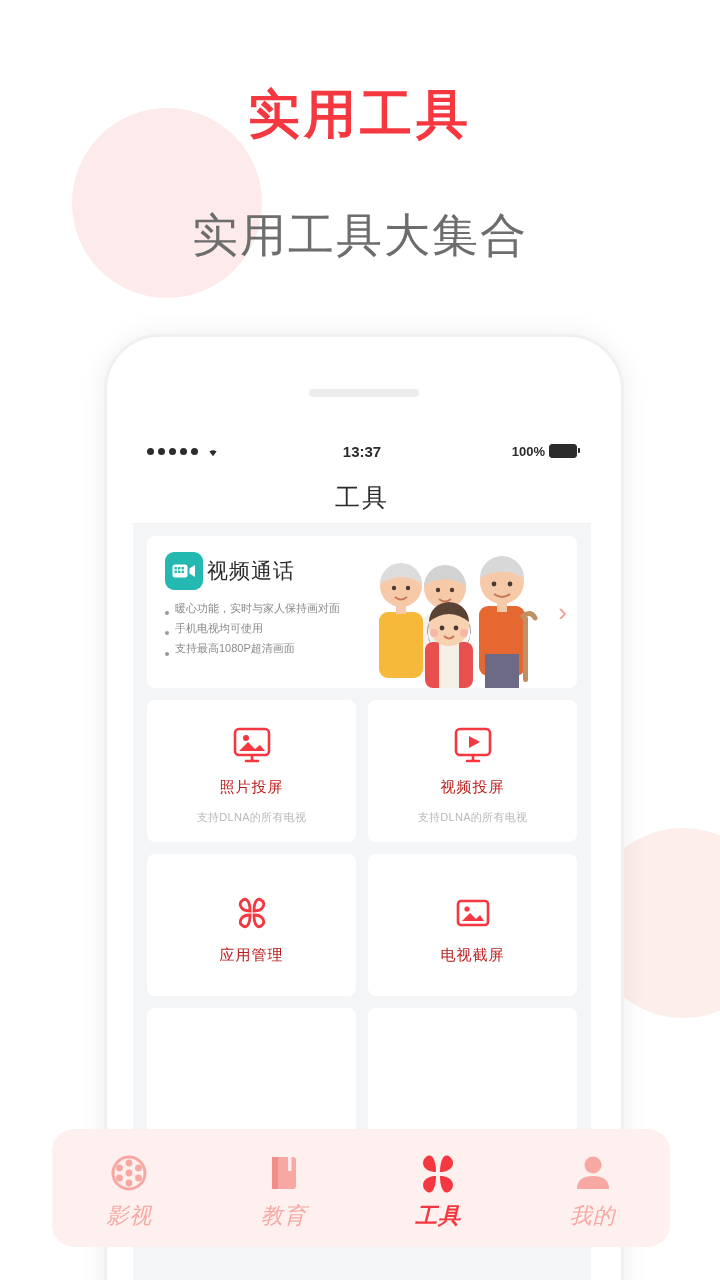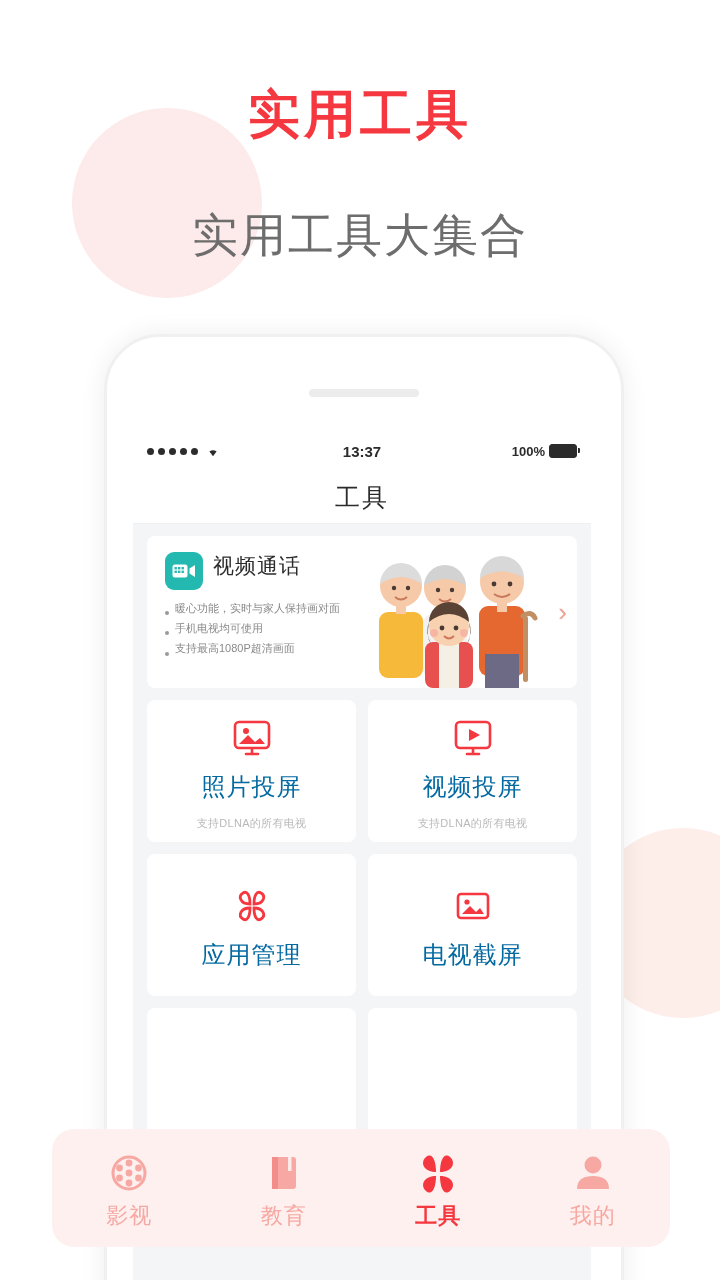--- a/index.html
+++ b/index.html
@@ -191,21 +191,22 @@
     overflow: hidden;
     display: flex;
   }
   .banner-left {
     padding: 16px 0 0 18px;
     width: 232px;
     box-sizing: border-box;
   }
   .banner-title-row {
     display: flex;
-    gap: 10px;
+    align-items: center;
+    gap: 4px;
   }
   .vc-icon {
     width: 38px;
     height: 38px;
     border-radius: 9px;
     background: #23b8b0;
     display: flex;
     align-items: center;
     justify-content: center;
   }
@@ -266,22 +267,22 @@
     align-items: center;
     justify-content: center;
   }
   .tool-ico {
     height: 54px;
     display: flex;
     align-items: center;
     justify-content: center;
   }
   .tool-label {
-    font-size: 24px;
-    color: #0369a1;
+    font-size: 15px;
+    color: #b91c1c;
     letter-spacing: 1px;
     margin-top: 6px;
   }
   .tool-sub {
     font-size: 11px;
     color: #b9b9b9;
     margin-top: 13px;
     letter-spacing: 0.3px;
   }
   
@@ -310,20 +311,21 @@
     height: 48px;
     display: flex;
     align-items: center;
     justify-content: center;
   }
   .tab-label {
     font-size: 22px;
     color: #f7a8a2;
     letter-spacing: 1px;
     margin-top: 4px;
+    font-style: italic;
   }
   .tab.active .tab-label {
     color: #f5373f;
     font-weight: bold;
   }
   .tab.active .tab-ico {
     margin-top: -14px;
   }
 </style>
 </head>

